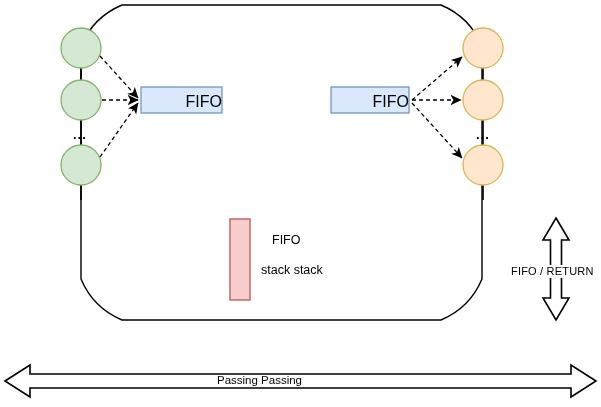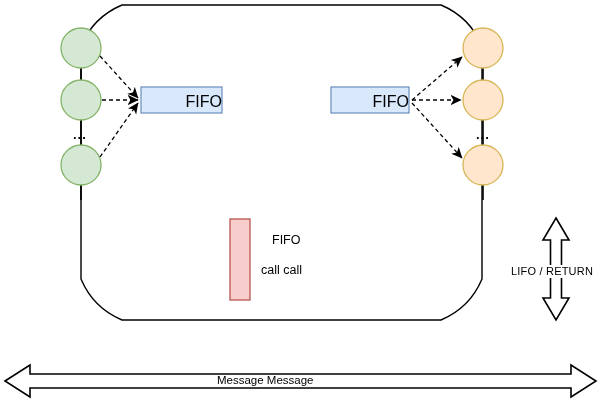--- a/index.html
+++ b/index.html
@@ -137,19 +137,19 @@
   <div class="lbl lbl-fifo" style="left:141px; top:94px; width:81px;">FIFO</div>
 
   <div class="lbl lbl-fifo" style="left:331px; top:94px; width:78px;">FIFO</div>
 
   <div class="ellipsis" style="left:73px; top:128px;">...</div>
 
   <div class="ellipsis" style="left:476px; top:128px;">...</div>
 
   <div class="lbl lbl-lifo" style="left:272px; top:234px;">FIFO</div>
 
-  <div class="lbl lbl-callstack" style="left:261px; top:264px;">call call</div>
+  <div class="lbl lbl-callstack" style="left:261px; top:264px;">stack stack</div>
 
-  <div class="lbl lbl-callreturn" style="left:511px; top:265px; background:#ffffff; padding:1px 0;">LIFO / RETURN</div>
+  <div class="lbl lbl-callreturn" style="left:511px; top:265px; background:#ffffff; padding:1px 0;">FIFO / RETURN</div>
 
-  <div class="lbl lbl-msg" style="left:216px; top:375px;">Message Message</div>
+  <div class="lbl lbl-msg" style="left:216px; top:375px;">Passing Passing</div>
 
 </div>
 
 </body></html>

